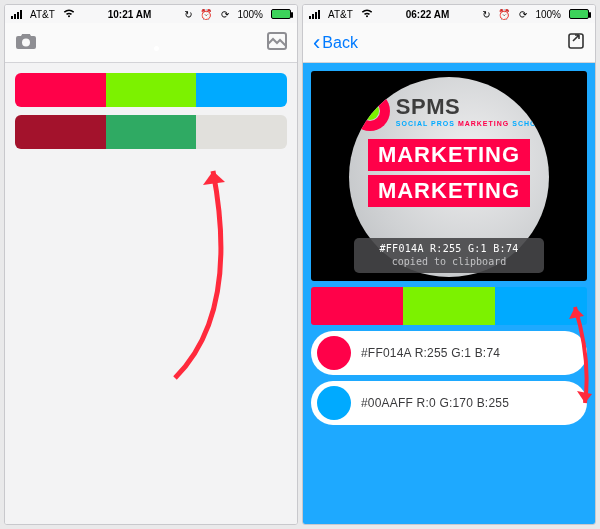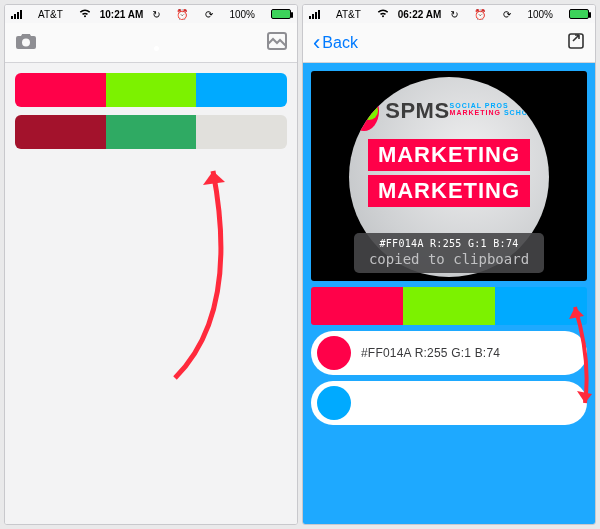--- a/index.html
+++ b/index.html
@@ -30,21 +30,21 @@
     height: 18px;
     background: #f7f7f8;
     display: flex;
     align-items: center;
     justify-content: space-between;
     padding: 0 6px;
     font-size: 10px;
     font-weight: 500;
     color: #000;
   }
-  .status-left, .status-right { display: flex; align-items: center; gap: 16px; }
+  .status-left, .status-right { display: flex; align-items: center; gap: 8px; }
   .signal { display: flex; align-items: flex-end; gap: 1px; }
   .sbar { width: 2px; background:#000; }
   .sbar.b1{height:3px}.sbar.b2{height:5px}.sbar.b3{height:7px}.sbar.b4{height:9px}
   .wifi { font-size:11px; line-height:1;}
   .center-time { font-weight:600; font-size:10px; }
   .battery-wrap { display:flex; align-items:center; gap:2px;}
   .battery {
     width: 20px; height: 10px; border:1px solid #000; border-radius:2px; position:relative;
     background: linear-gradient(to right,#3cd35a 0%,#3cd35a 100%);
   }
@@ -122,21 +122,21 @@
     position:relative;
     overflow:hidden;
   }
   .logo-row { display:flex; align-items:center; gap:6px; margin-bottom:6px;}
   .logo-mark {
     width:40px; height:40px; position:relative;
   }
   .lm-blue { position:absolute; inset:0; border:10px solid #00aaff; border-right-color:transparent; border-bottom-color:transparent; border-radius:50%;}
   .lm-red  { position:absolute; inset:0; border:10px solid #ff0149; border-left-color:transparent; border-top-color:transparent; border-radius:50%;}
   .lm-green{ position:absolute; top:11px; left:11px; width:18px; height:18px; background:#7cf200; border-radius:50%;}
-  .logo-text { display:flex; line-height:1; }
+  .logo-text { display:flex; flex-direction:column; line-height:1; }
   .logo-text .big { font-size:22px; font-weight:800; color:#3d3d3d; letter-spacing:0.5px;}
   .logo-text .small { font-size:7px; letter-spacing:1px; color:#00aaff; font-weight:700; margin-top:2px;}
   .logo-text .small .pink{ color:#ff0149;}
   .banner {
     background:#ff0149;
     color:#fff;
     font-weight:800;
     font-size:22px;
     padding:3px 10px;
     letter-spacing:1px;
@@ -147,21 +147,21 @@
     width: 190px;
     background: rgba(70,70,72,0.9);
     color:#d7d7d8;
     font-size:10px;
     text-align:center;
     padding:5px 2px 6px;
     border-radius:5px;
     font-family: Menlo, monospace;
   }
   .toast .hex { color:#fff; font-size:10px; letter-spacing:0.3px; }
-  .toast .msg { font-size:14px; color:#c1c1c3; margin-top:2px;}
+  .toast .msg { font-size:10px; color:#c1c1c3; margin-top:2px;}
   .strip {
     display:flex;
     height:38px;
     border-radius:3px;
     overflow:hidden;
   }
   .strip .sw{ flex:1;}
   .pill {
     background:#fff;
     border-radius: 22px;
@@ -338,20 +338,21 @@
         <div class="sw" style="background:#7cf200"></div>
         <div class="sw" style="background:#00aaff"></div>
       </div>
 
       <div class="pill">
         <div class="dot" style="background:#ff0149"></div>
         <div class="txt">#FF014A R:255 G:1 B:74</div>
       </div>
       <div class="pill">
         <div class="dot" style="background:#00aaff"></div>
+        <div class="txt">#00AAFF R:0 G:170 B:255</div>
       </div>
 
       <svg class="red-arrow2" viewBox="0 0 36 110">
         <path d="M 28 104 Q 34 60 18 8" stroke="#ff2a3c" stroke-width="4" fill="none"></path>
         <path d="M 18 8 L 12 20 L 27 17 Z" fill="#ff2a3c"></path>
         <path d="M 28 104 L 20 92 L 35 95 Z" fill="#ff2a3c"></path>
       </svg>
     </div>
   </div>
 

